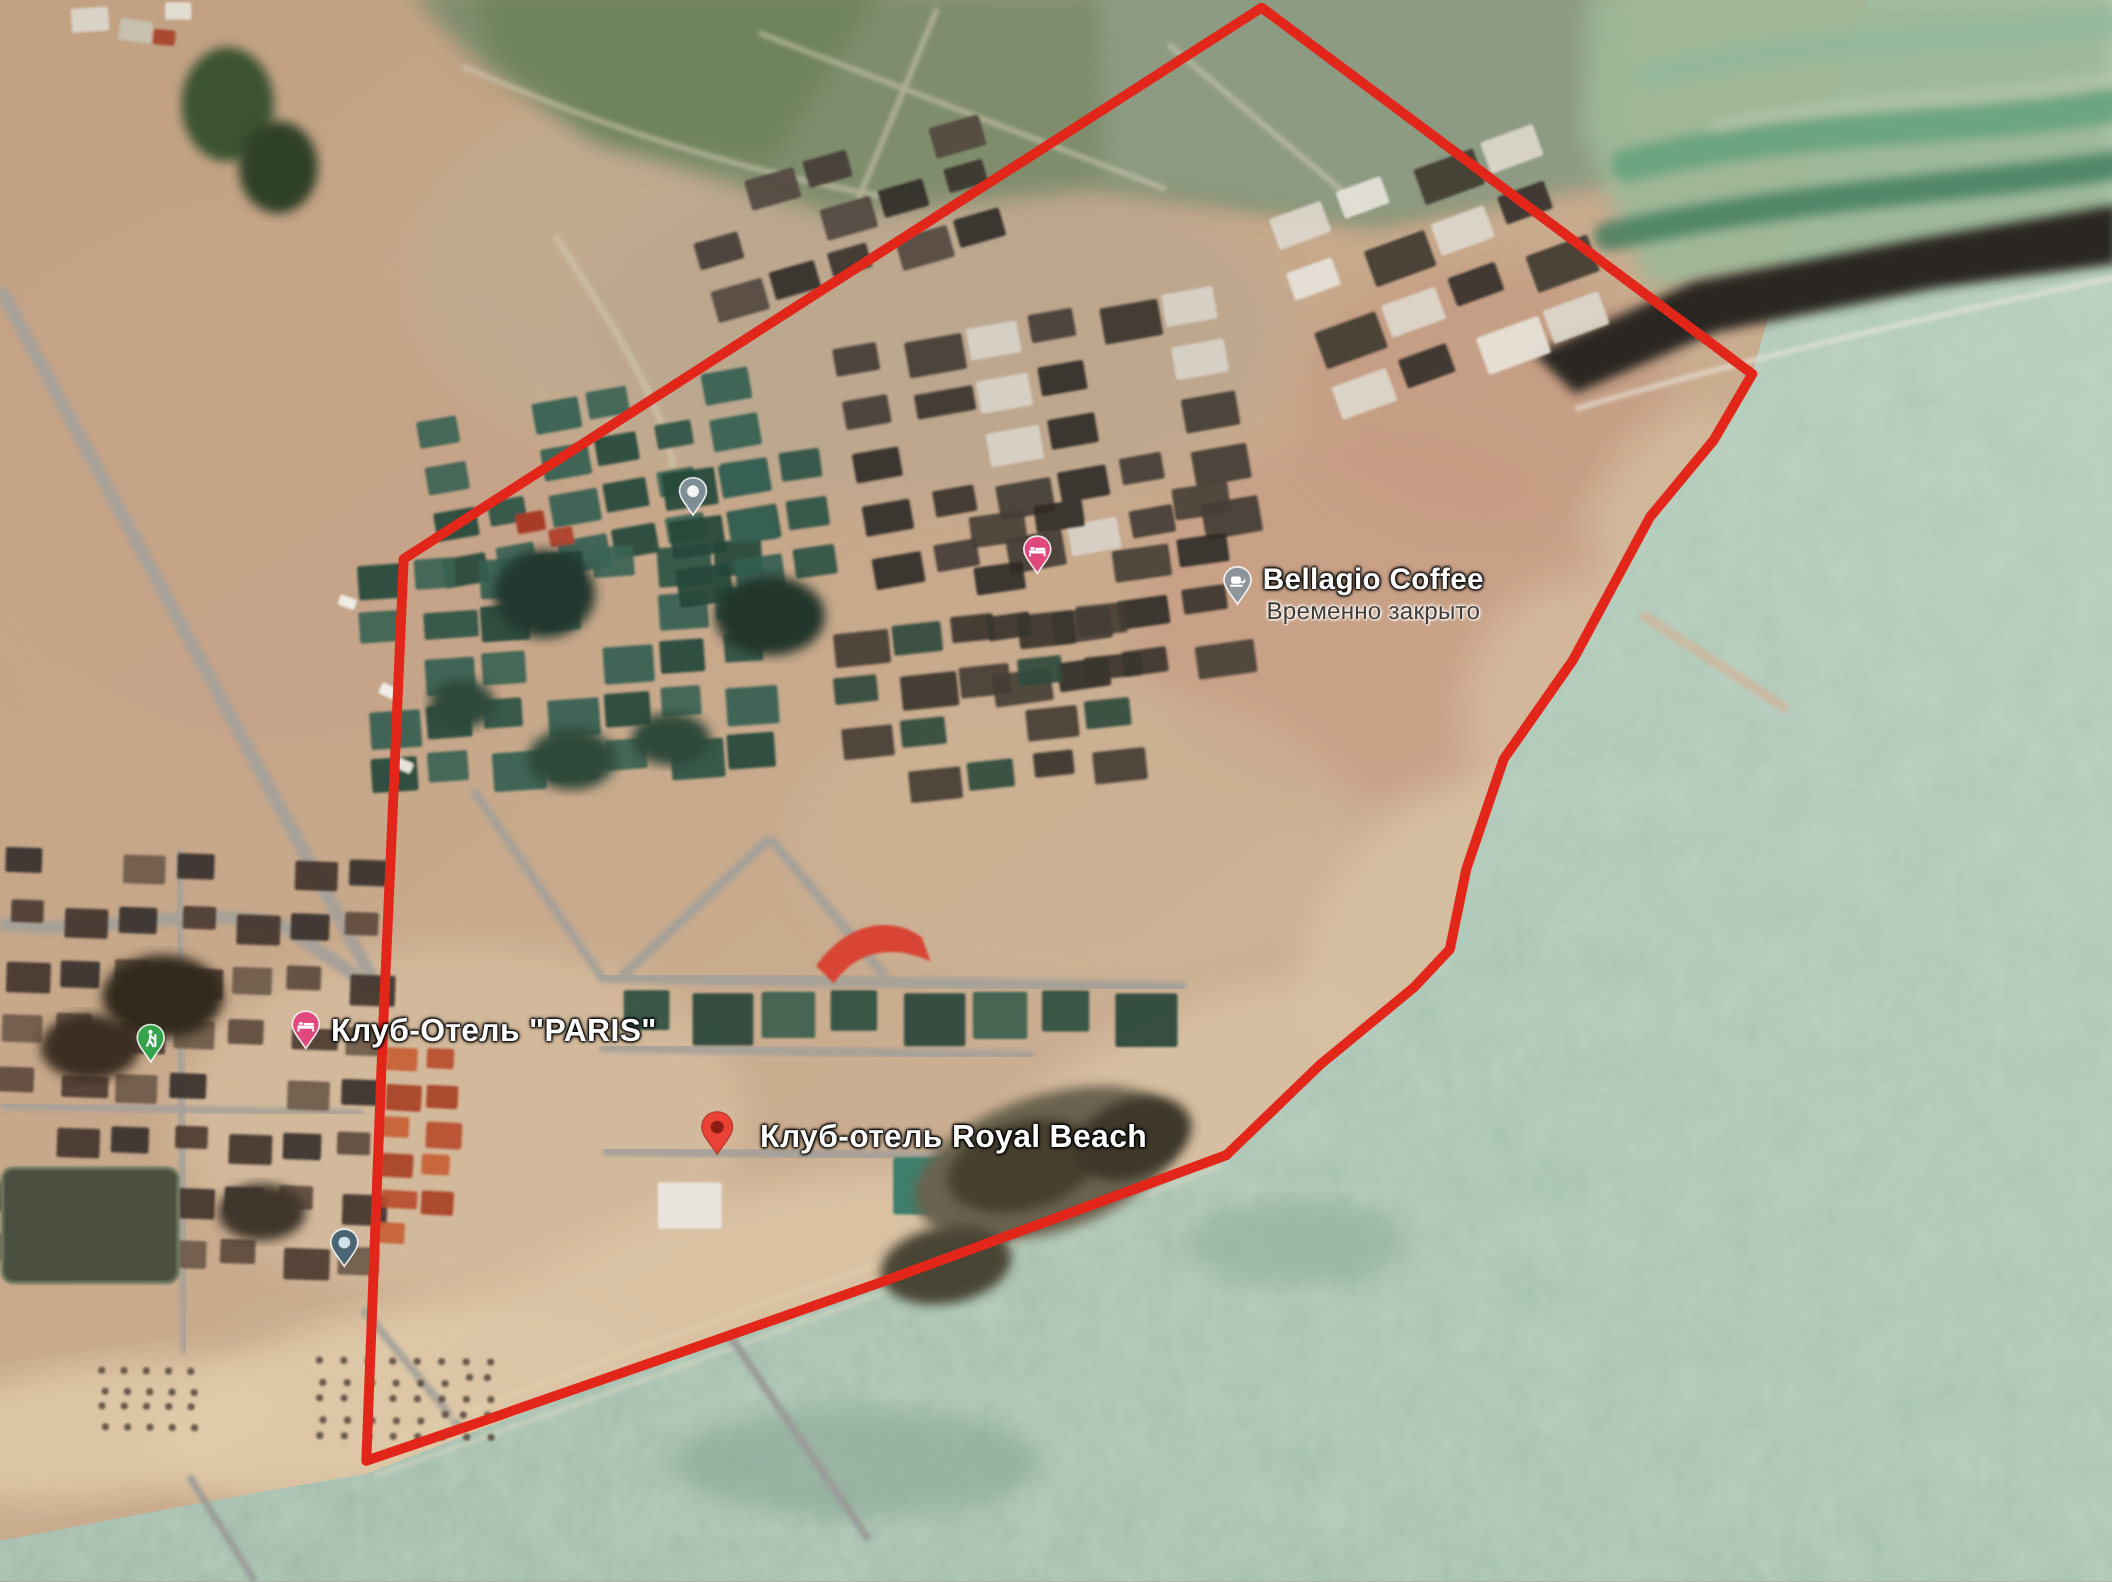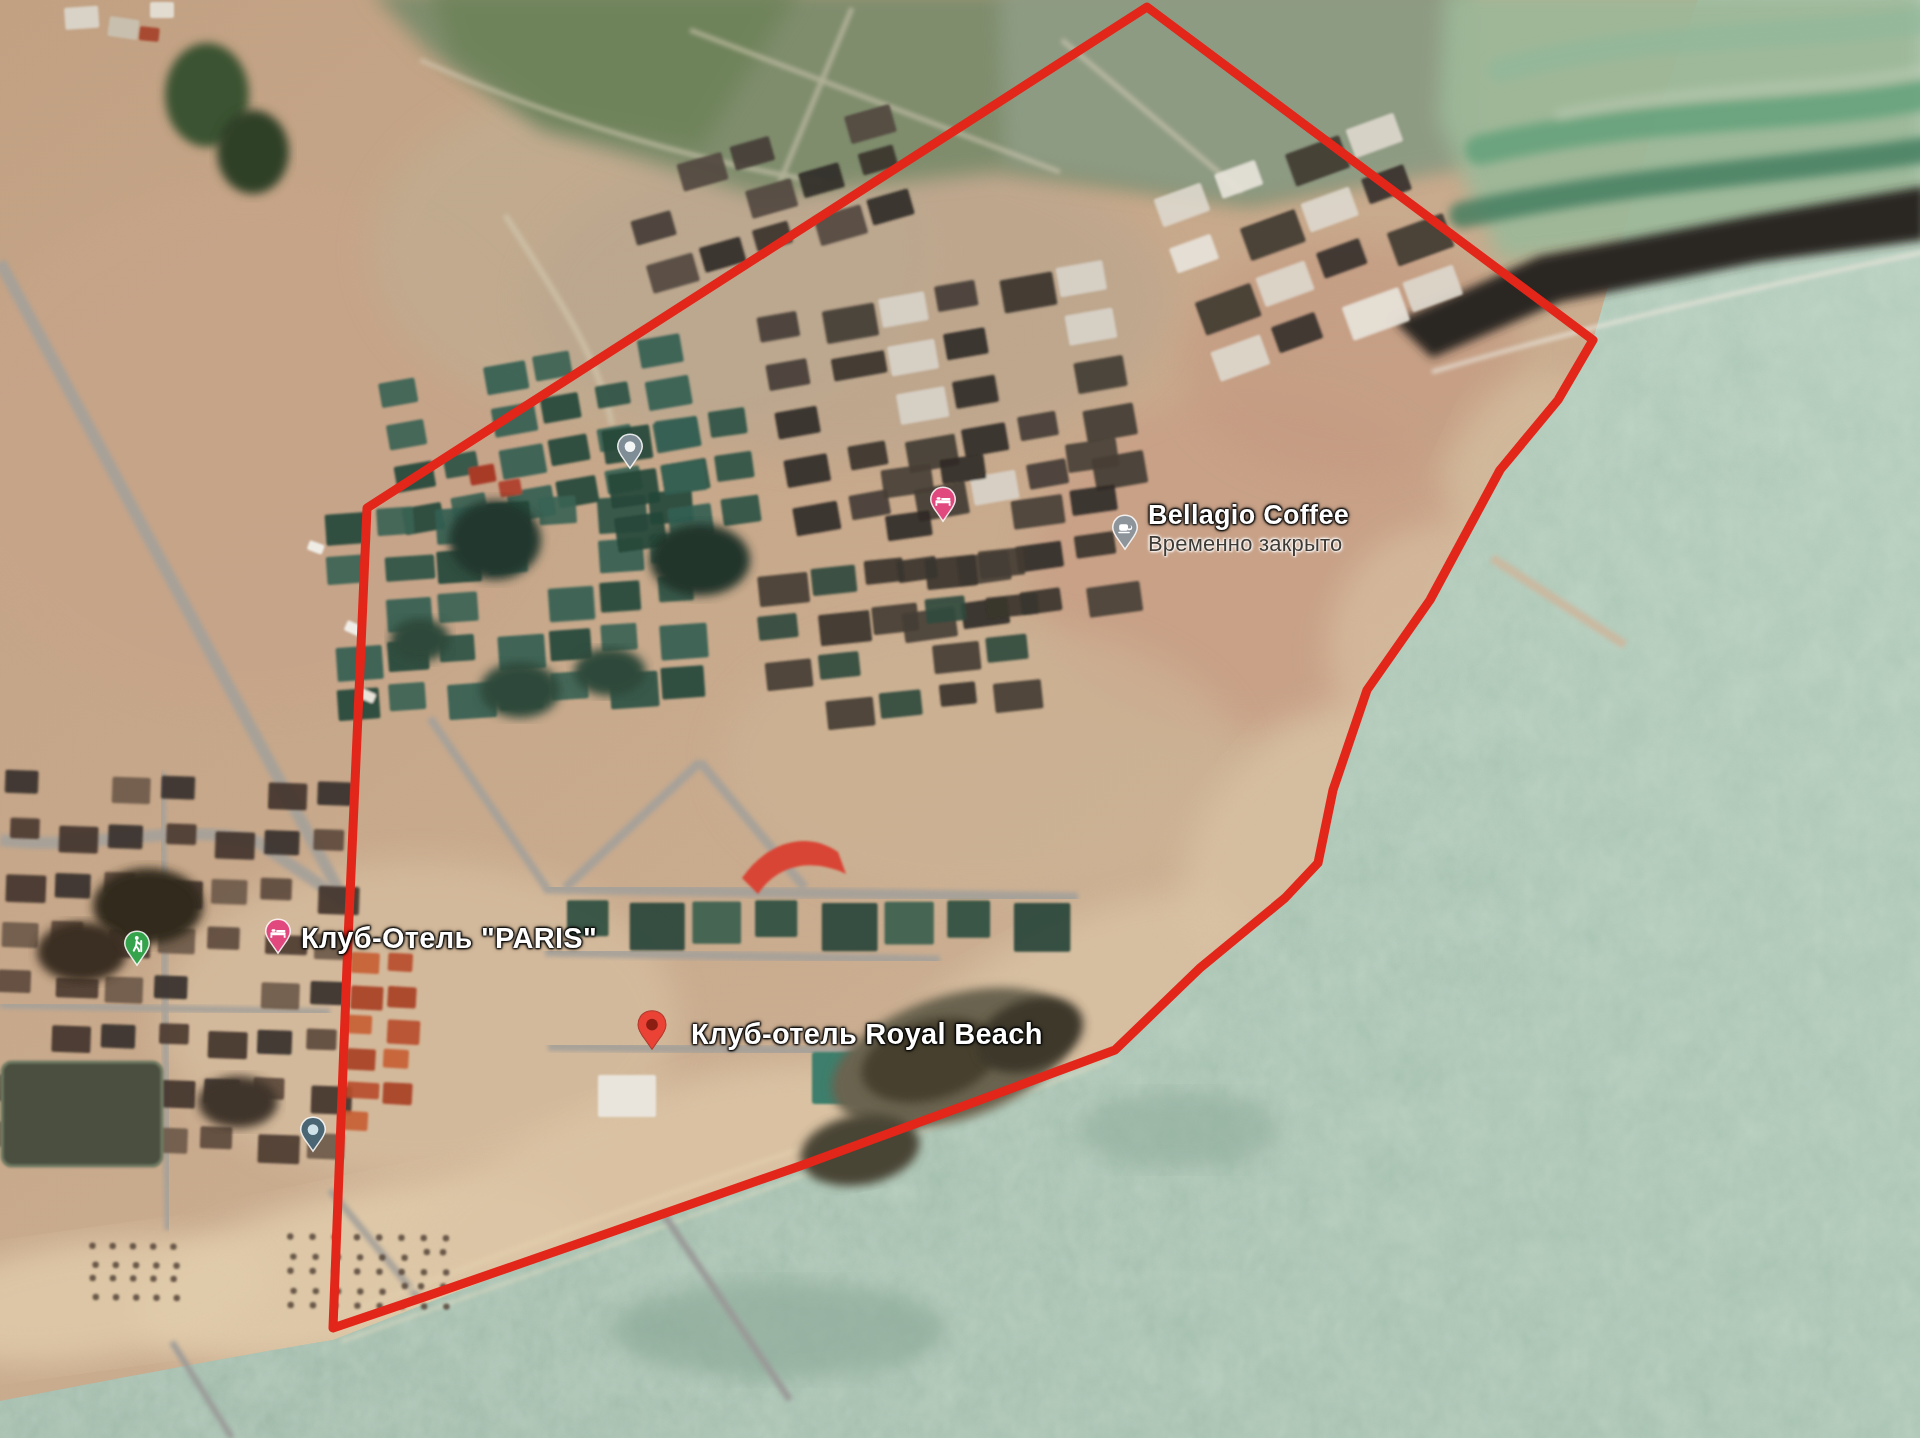--- a/index.html
+++ b/index.html
@@ -499,21 +499,21 @@
       </div>
       <div class="poi" style="left: 0px; top: 0px;">
         <div class="pin" style="left: 1111px; top: 514.48px;"><svg viewBox="0 0 24 34" width="28" height="40">
   <path d="M12 1C6 1 1.5 5.6 1.5 11.5c0 4.2 2.6 7.6 5.4 11.2L12 30l5.1-7.3c2.8-3.6 5.4-7 5.4-11.2C22.5 5.6 18 1 12 1z" fill="#8d959b" stroke="rgba(255,255,255,.85)" stroke-width="1.3"></path>
             <g fill="#fff">
               <rect x="7" y="8.6" width="7.6" height="5.6" rx="1.6"></rect>
        <path d="M14.6 9.6h1.5a2.1 2.1 0 0 1 0 4.2h-1.5v-1.5h1.4a0.7 0.7 0 0 0 0-2.7h-1.4z"></path>
        <rect x="6.2" y="15" width="10" height="1.4" rx="0.7"></rect>
             </g>
           </svg></div>
-        <div class="poi-label" style="font-size: 27px; color: rgb(255, 255, 255); top: 528px; transform: translateY(-50%); left: 1148px;">
+        <div class="poi-label" style="font-size: 27px; color: rgb(255, 255, 255); top: 540px; transform: translateY(-50%); left: 1148px; text-align: center;">
           <div>Bellagio Coffee</div>
           <div class="poi-sub">Временно закрыто</div>
         </div>
       </div>
       <div class="poi" style="left: 0px; top: 0px;">
         <div class="pin" style="left: 123px; top: 930.48px;"><svg viewBox="0 0 24 34" width="28" height="40">
   <path d="M12 1C6 1 1.5 5.6 1.5 11.5c0 4.2 2.6 7.6 5.4 11.2L12 30l5.1-7.3c2.8-3.6 5.4-7 5.4-11.2C22.5 5.6 18 1 12 1z" fill="#34a34c" stroke="rgba(255,255,255,.85)" stroke-width="1.3"></path>
             <g stroke="#fff" stroke-width="1.7" stroke-linecap="round" fill="none">
        <circle cx="11.8" cy="6.8" r="1.7" fill="#fff" stroke="none"></circle>
        <path d="M11.8 9.2 L11.2 13.6"></path>

